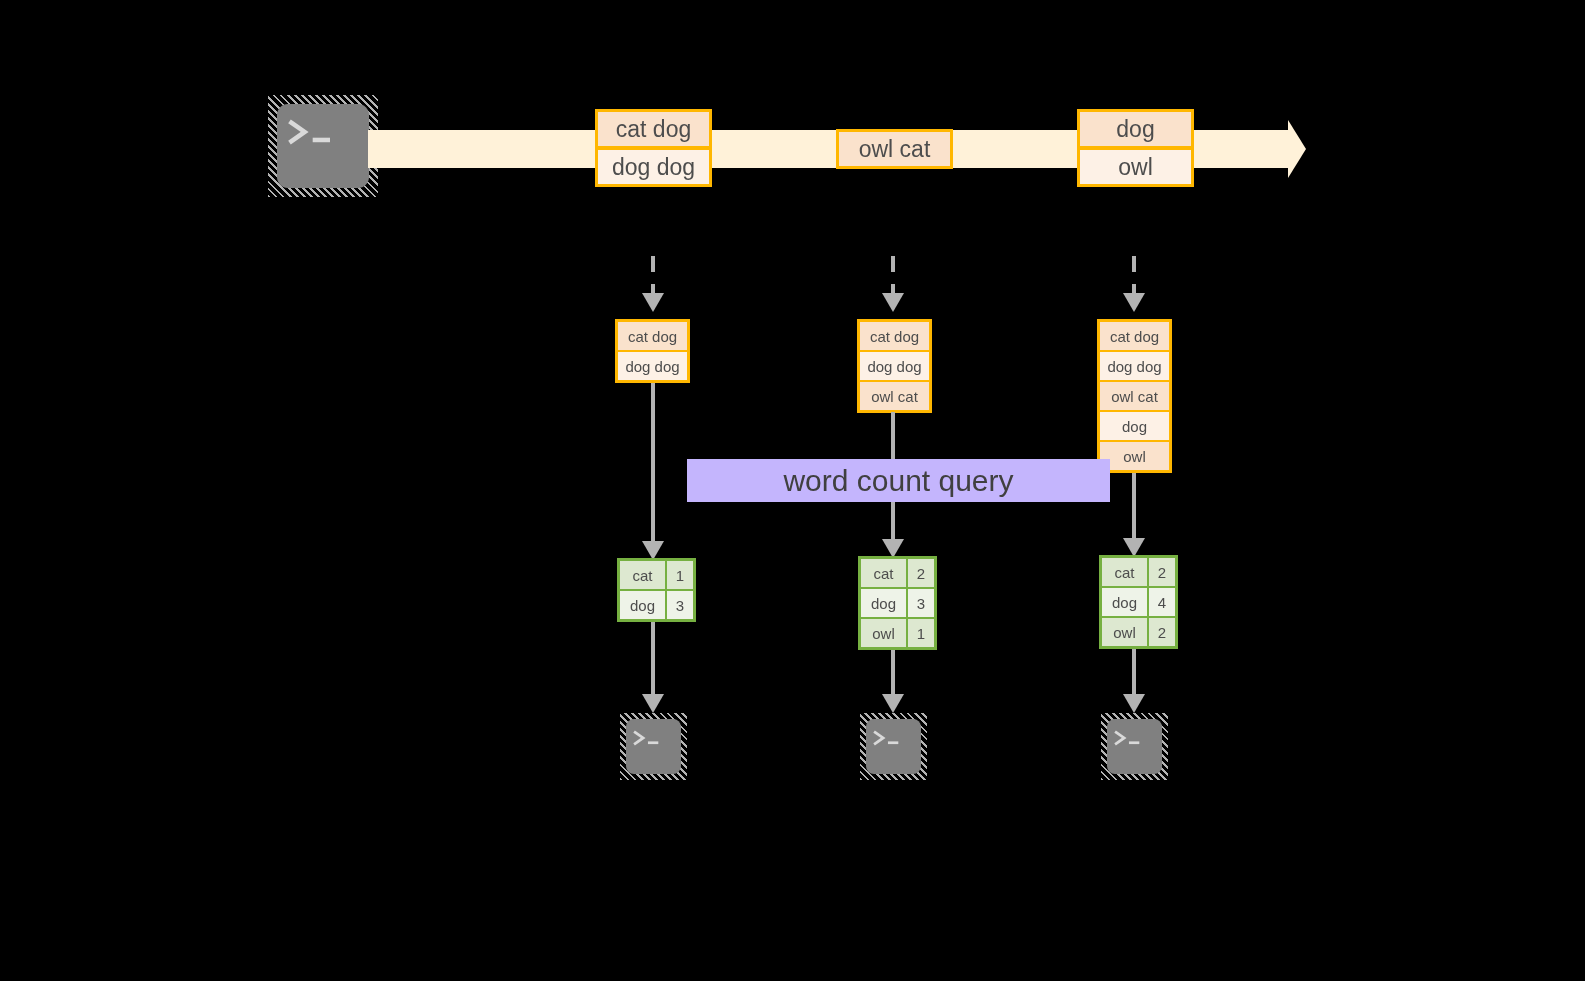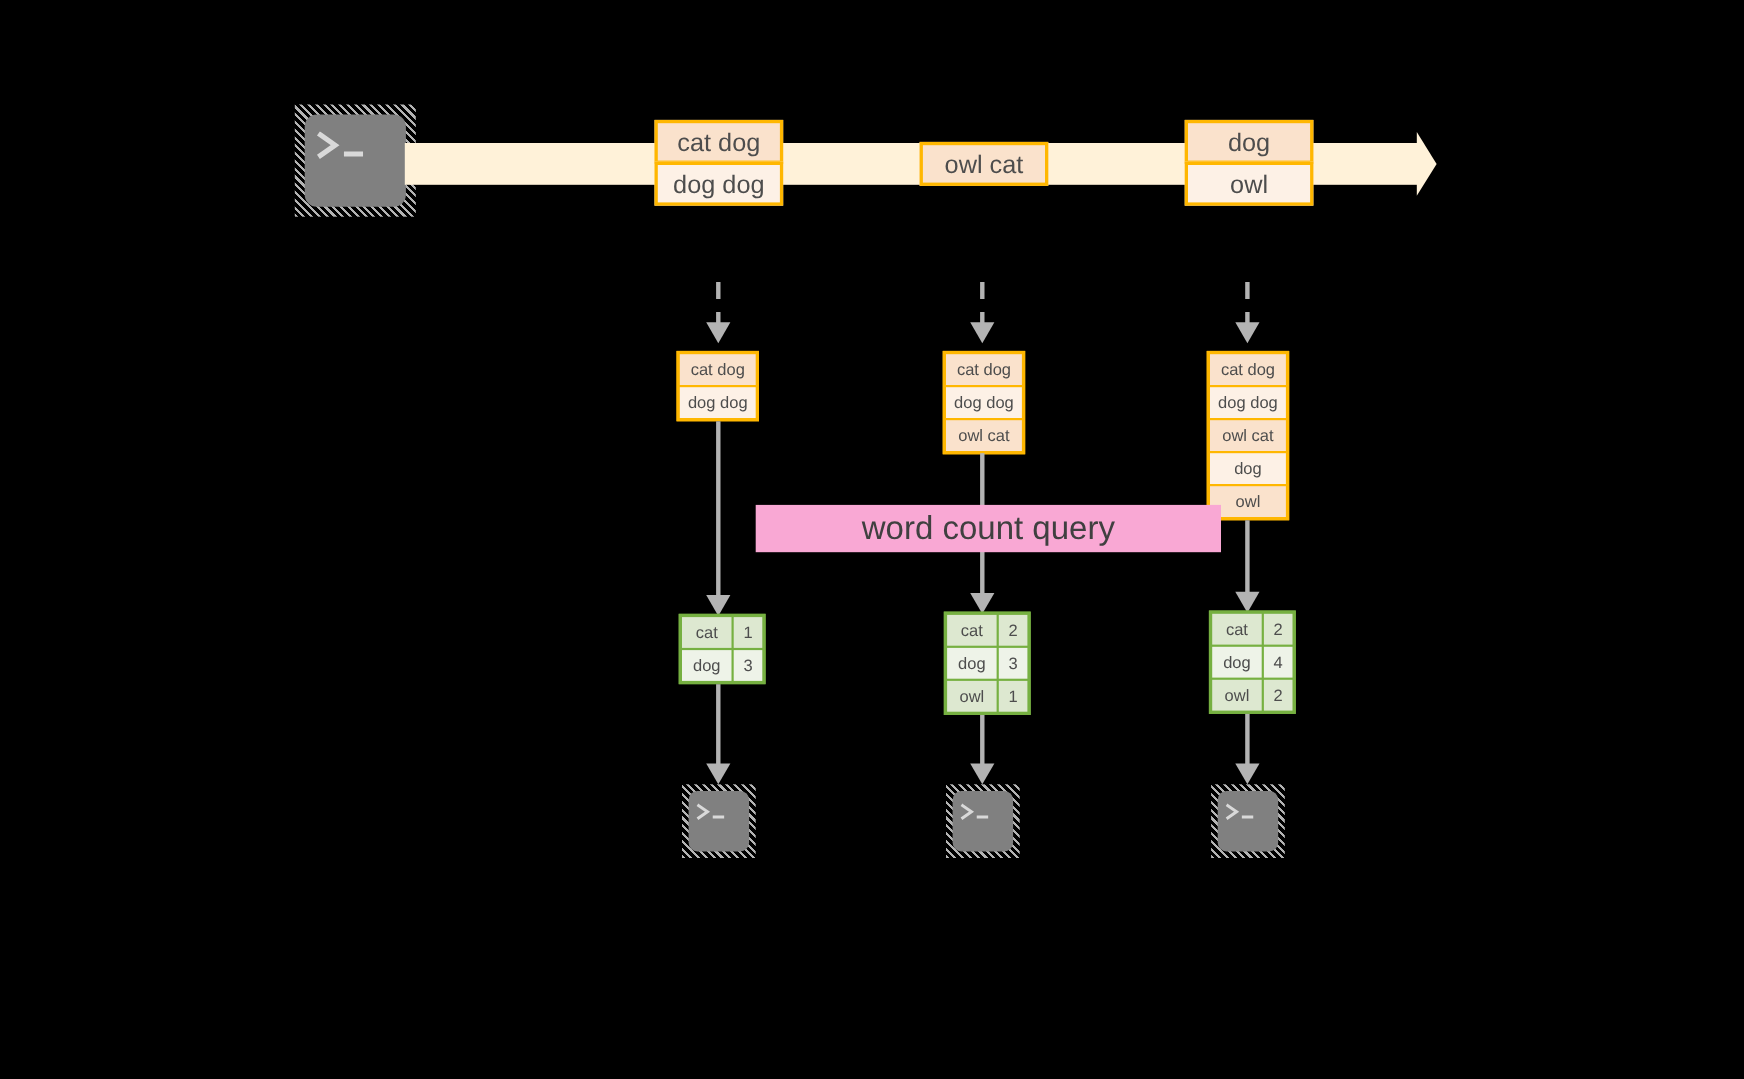--- a/index.html
+++ b/index.html
@@ -45,21 +45,21 @@
 
   
   .ln{position:absolute;background:#b3b3b3;width:4px;}
   .ln.dash{background:none;
       background-image:repeating-linear-gradient(to bottom,#b3b3b3 0 16px,transparent 16px 28px);}
   .ahead{position:absolute;width:0;height:0;
       border-left:11px solid transparent;border-right:11px solid transparent;
       border-top:19px solid #b3b3b3;}
 
   
-  .qlabel{position:absolute;background:#f9a8d4;display:flex;align-items:center;
+  .qlabel{position:absolute;background:#c4b5fd;display:flex;align-items:center;
       justify-content:center;color:#404040;}
 </style>
 </head>
 <body>
 
 <div class="stage">
 
   <div class="term" style="left:268px;top:95px;width:110px;height:102px;">
     <div class="term-inner">
       <svg viewBox="0 0 40 26">

